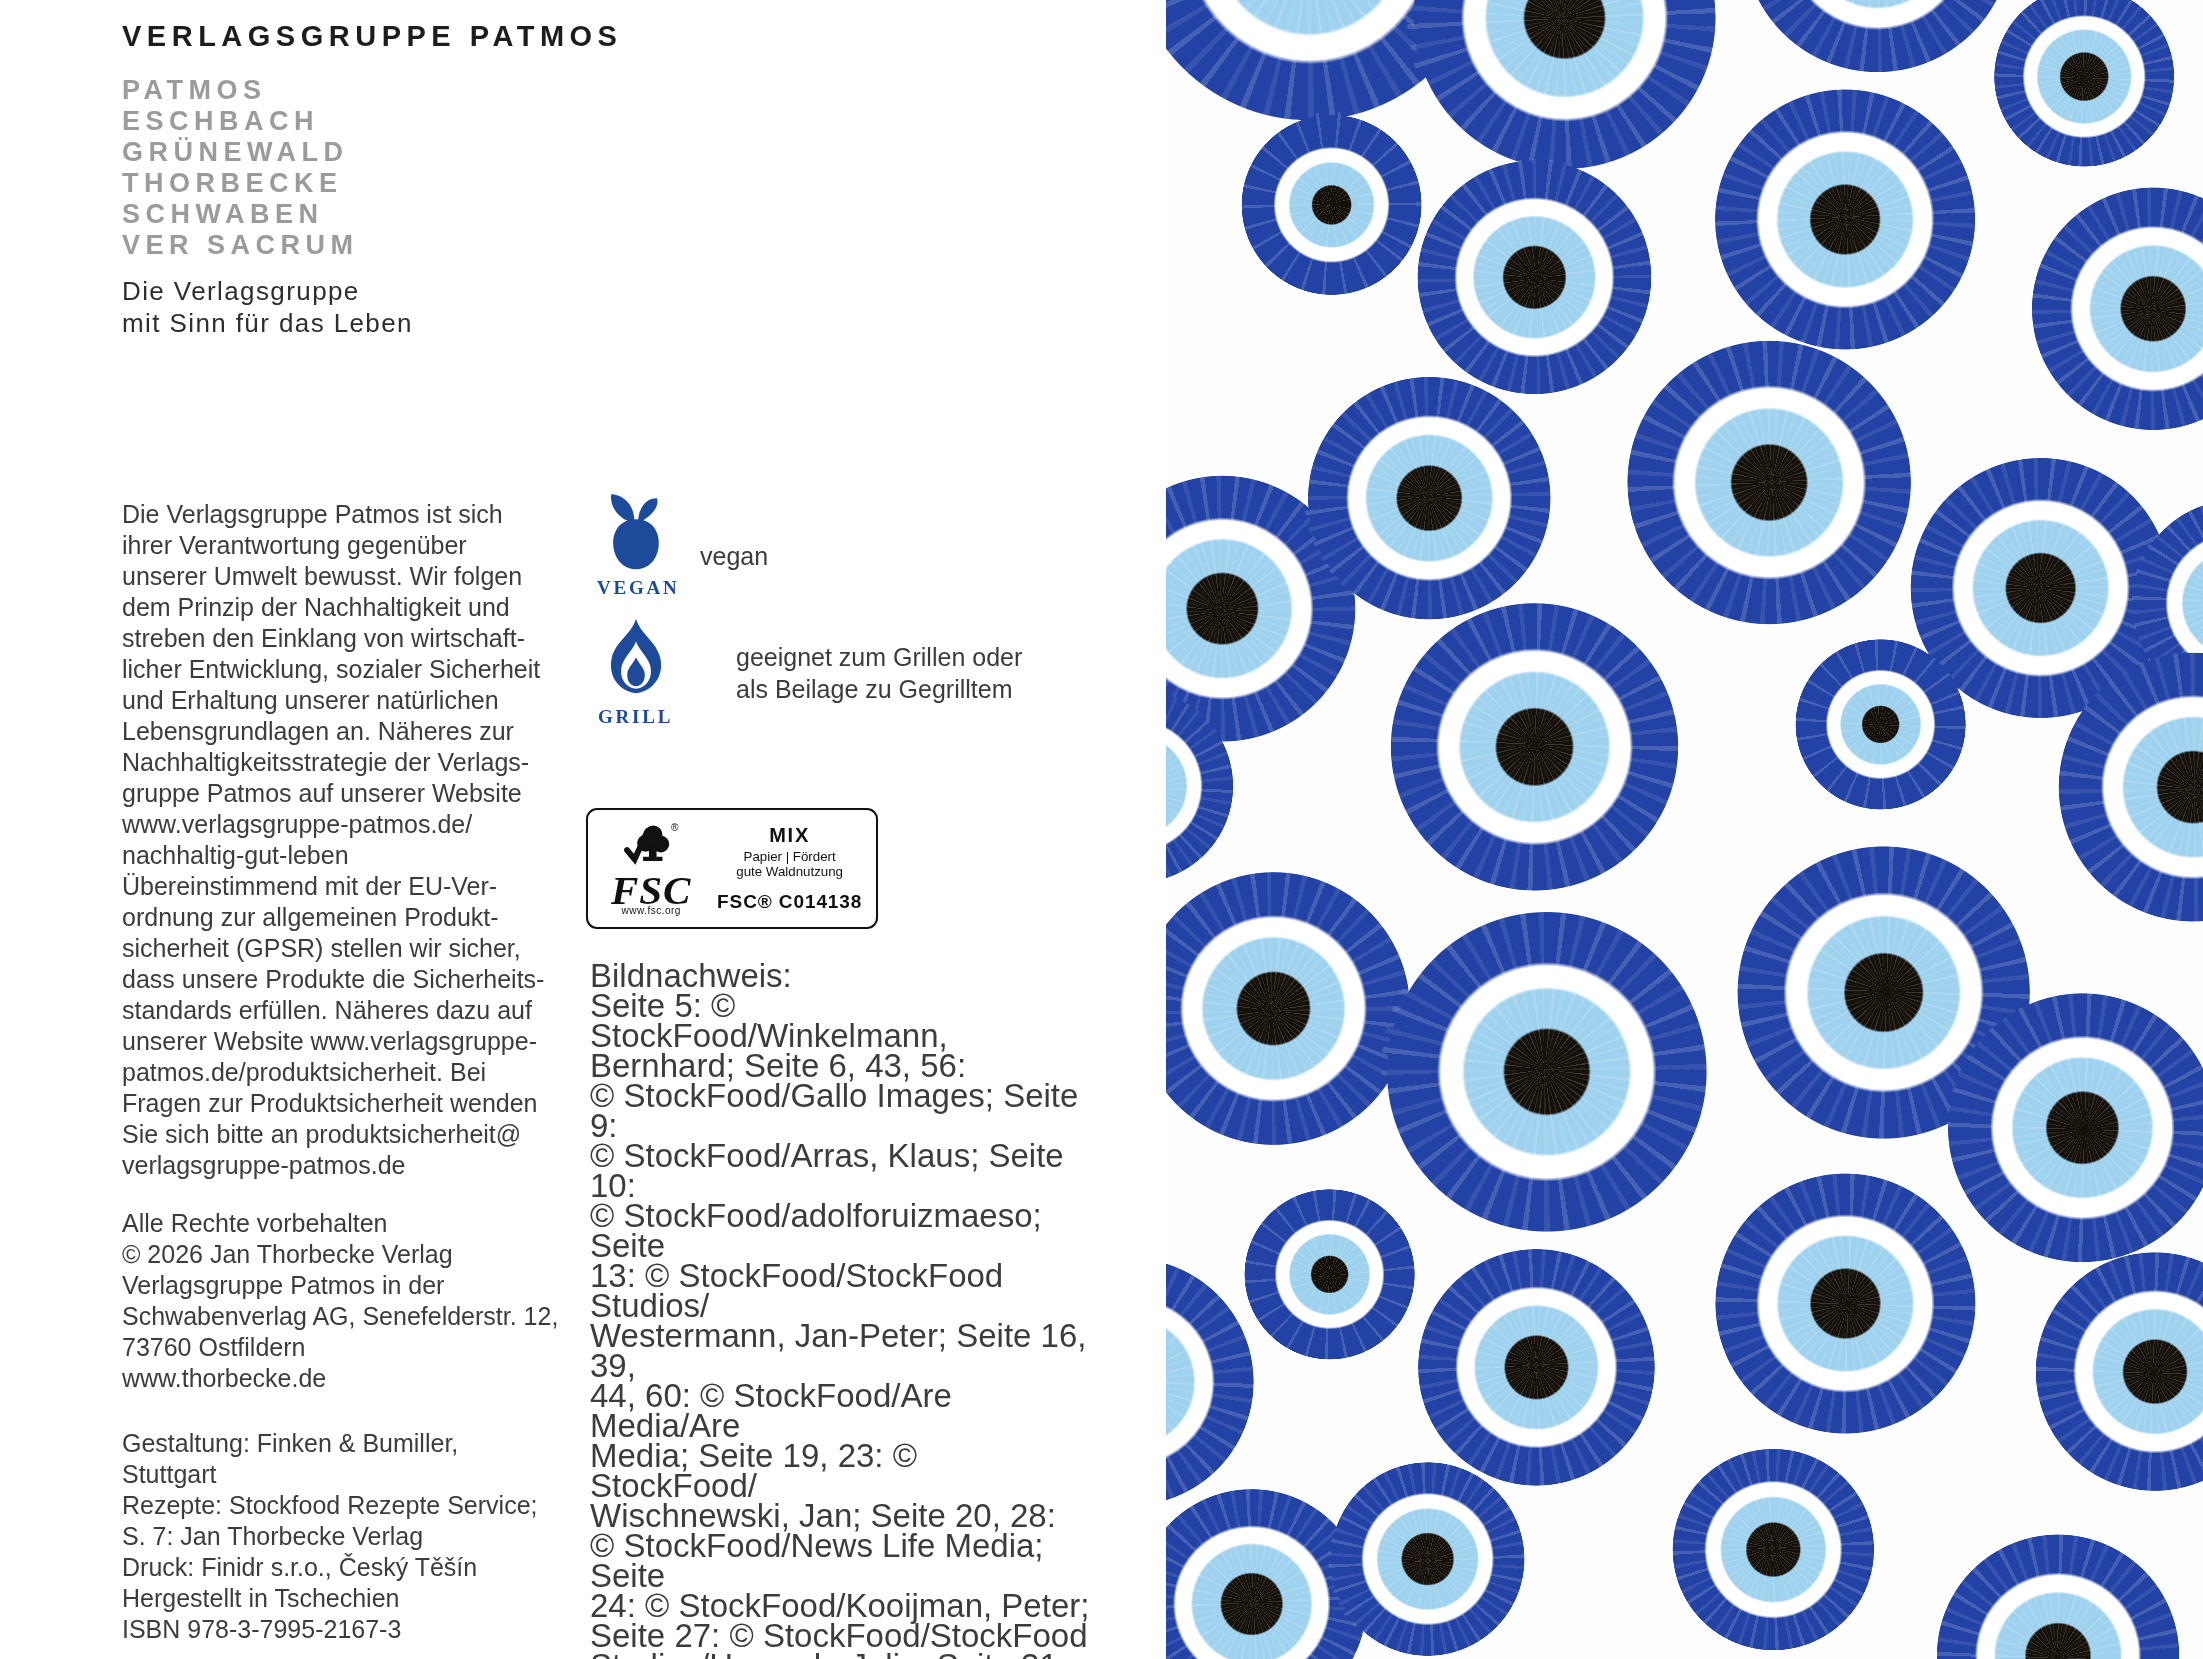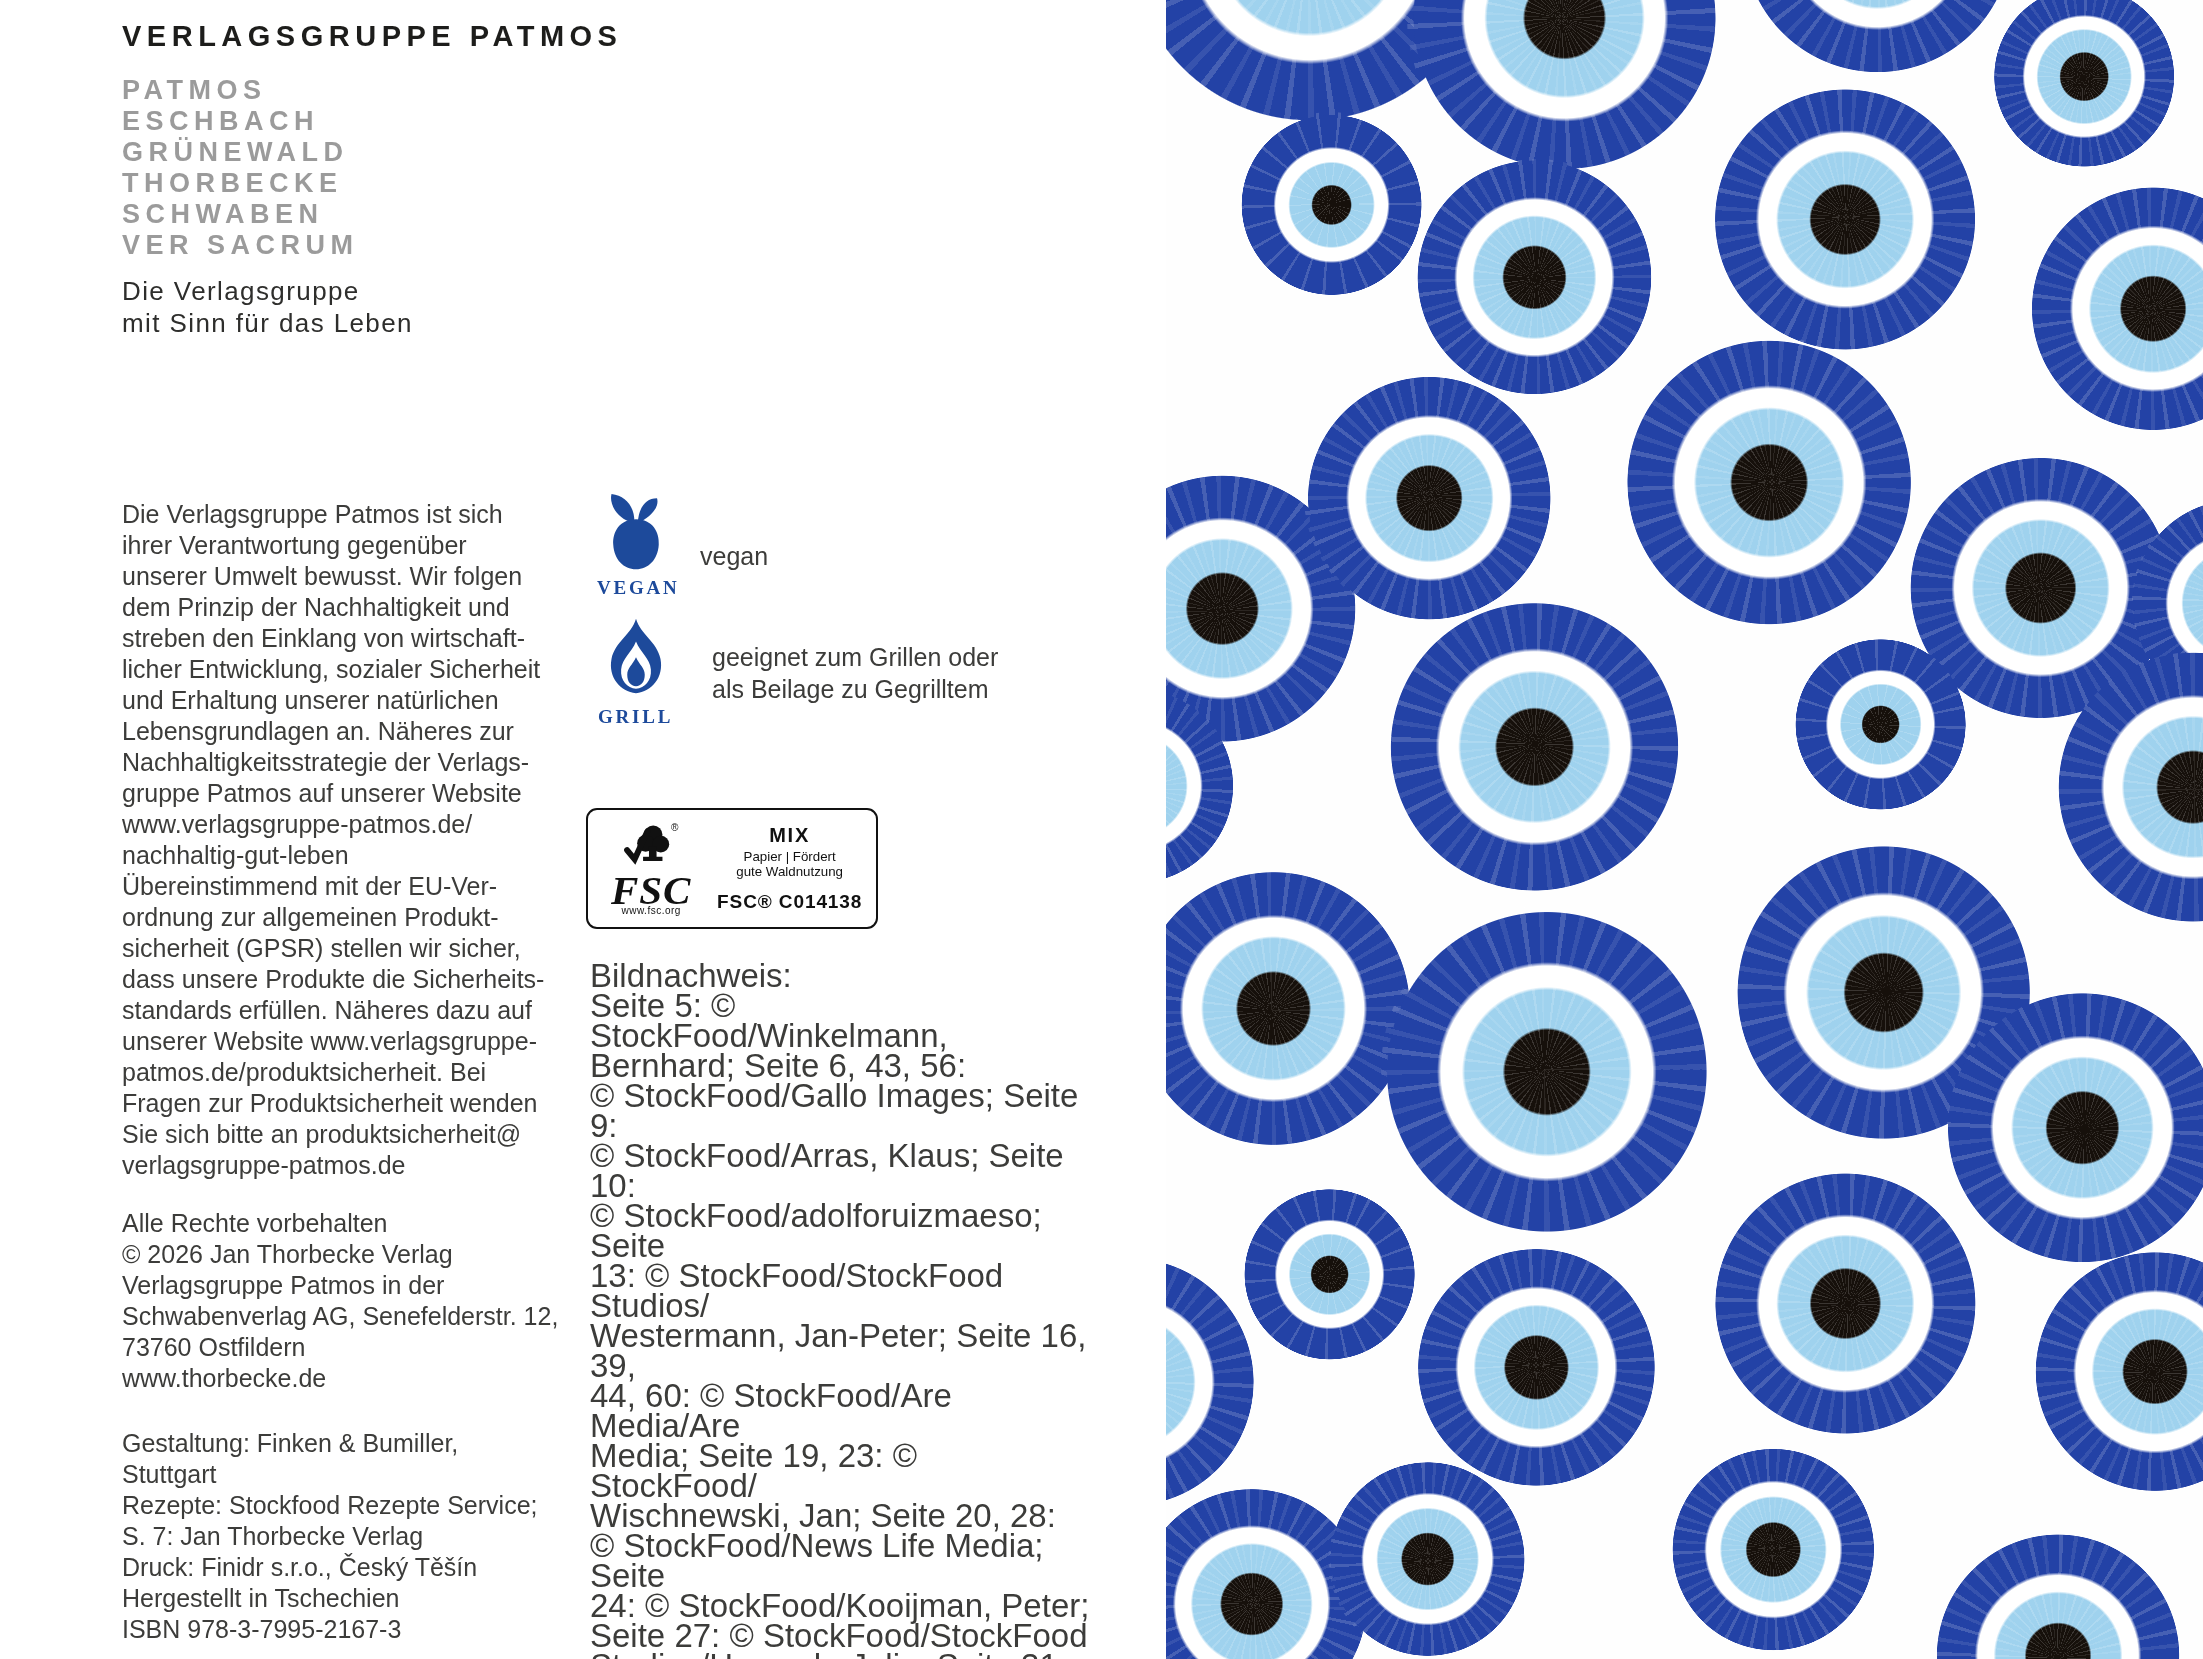--- a/index.html
+++ b/index.html
@@ -37,21 +37,21 @@
   
   .badge{left:597px;width:77px;text-align:center;}
   .badge-vegan{top:491px;}
   .badge-grill{top:617px;}
   .badge-word{
     font-family:"Liberation Serif","DejaVu Serif",serif;font-weight:700;
     font-size:19px;letter-spacing:2.8px;color:var(--badge-blue);margin-top:1.8px;
   }
   .badge-label{font-size:25px;line-height:32px;color:var(--ink);}
   .label-vegan{left:700px;top:540px;}
-  .label-grill{left:712px;top:641px;}
+  .label-grill{left:736px;top:641px;}
 
   .fsc-box{
     left:586px;top:808px;width:292px;height:121px;border:2.8px solid #111;
     border-radius:11px;display:flex;align-items:center;padding:7.3px 9.2px;gap:7.3px;
     background:#fff;color:#111;
   }
   .fsc-left{width:108px;text-align:center;position:relative;}
   .fsc-word{
     font-family:"Liberation Serif","DejaVu Serif",serif;font-weight:700;
     font-size:41px;line-height:27.5px;letter-spacing:0.9px;font-style:italic;

